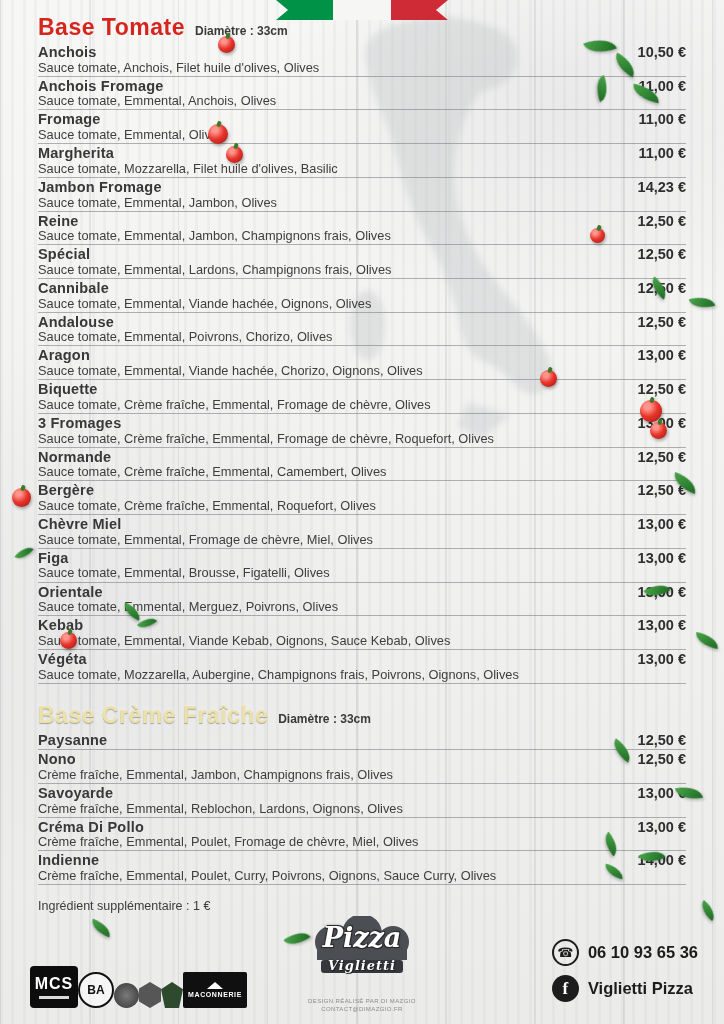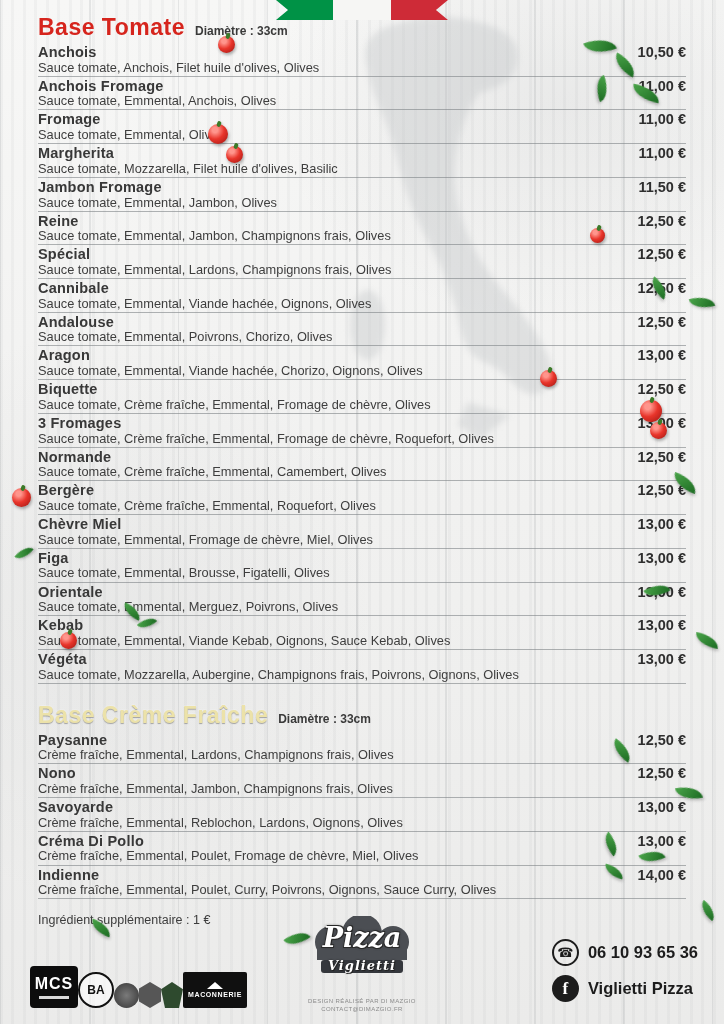--- a/index.html
+++ b/index.html
@@ -167,21 +167,21 @@
           <div class="item-row">
             <div class="item-line">
               <span class="item-name">Margherita</span>
               <span class="item-price">11,00 €</span>
             </div>
             <div class="item-ingredients">Sauce tomate, Mozzarella, Filet huile d'olives, Basilic</div>
           </div>
           <div class="item-row">
             <div class="item-line">
               <span class="item-name">Jambon Fromage</span>
-              <span class="item-price">11,50 €</span>
+              <span class="item-price">14,23 €</span>
             </div>
             <div class="item-ingredients">Sauce tomate, Emmental, Jambon, Olives</div>
           </div>
           <div class="item-row">
             <div class="item-line">
               <span class="item-name">Reine</span>
               <span class="item-price">12,50 €</span>
             </div>
             <div class="item-ingredients">Sauce tomate, Emmental, Jambon, Champignons frais, Olives</div>
           </div>
@@ -283,21 +283,20 @@
       <div class="section-header">
         <span class="section-title title-creme">Base Crème Fraîche</span>
         <span class="diameter">Diamètre : 33cm</span>
       </div>
       <div class="items">
           <div class="item-row">
             <div class="item-line">
               <span class="item-name">Paysanne</span>
               <span class="item-price">12,50 €</span>
             </div>
-            <div class="item-ingredients">Crème fraîche, Emmental, Lardons, Champignons frais, Olives</div>
           </div>
           <div class="item-row">
             <div class="item-line">
               <span class="item-name">Nono</span>
               <span class="item-price">12,50 €</span>
             </div>
             <div class="item-ingredients">Crème fraîche, Emmental, Jambon, Champignons frais, Olives</div>
           </div>
           <div class="item-row">
             <div class="item-line">

